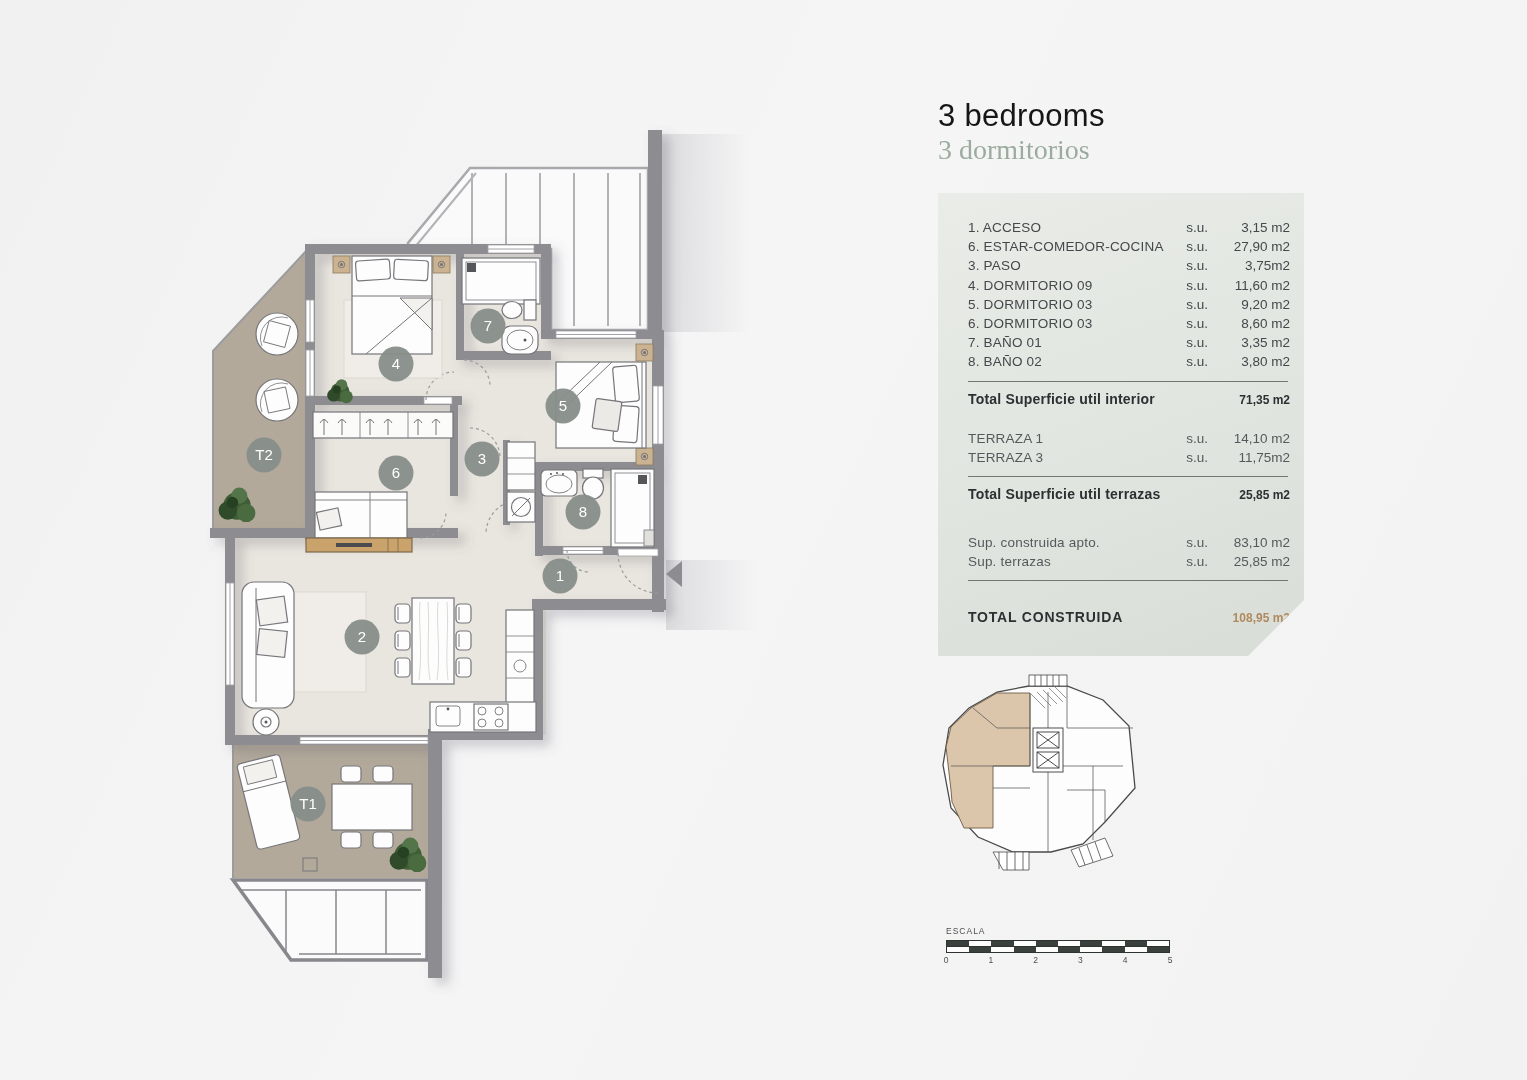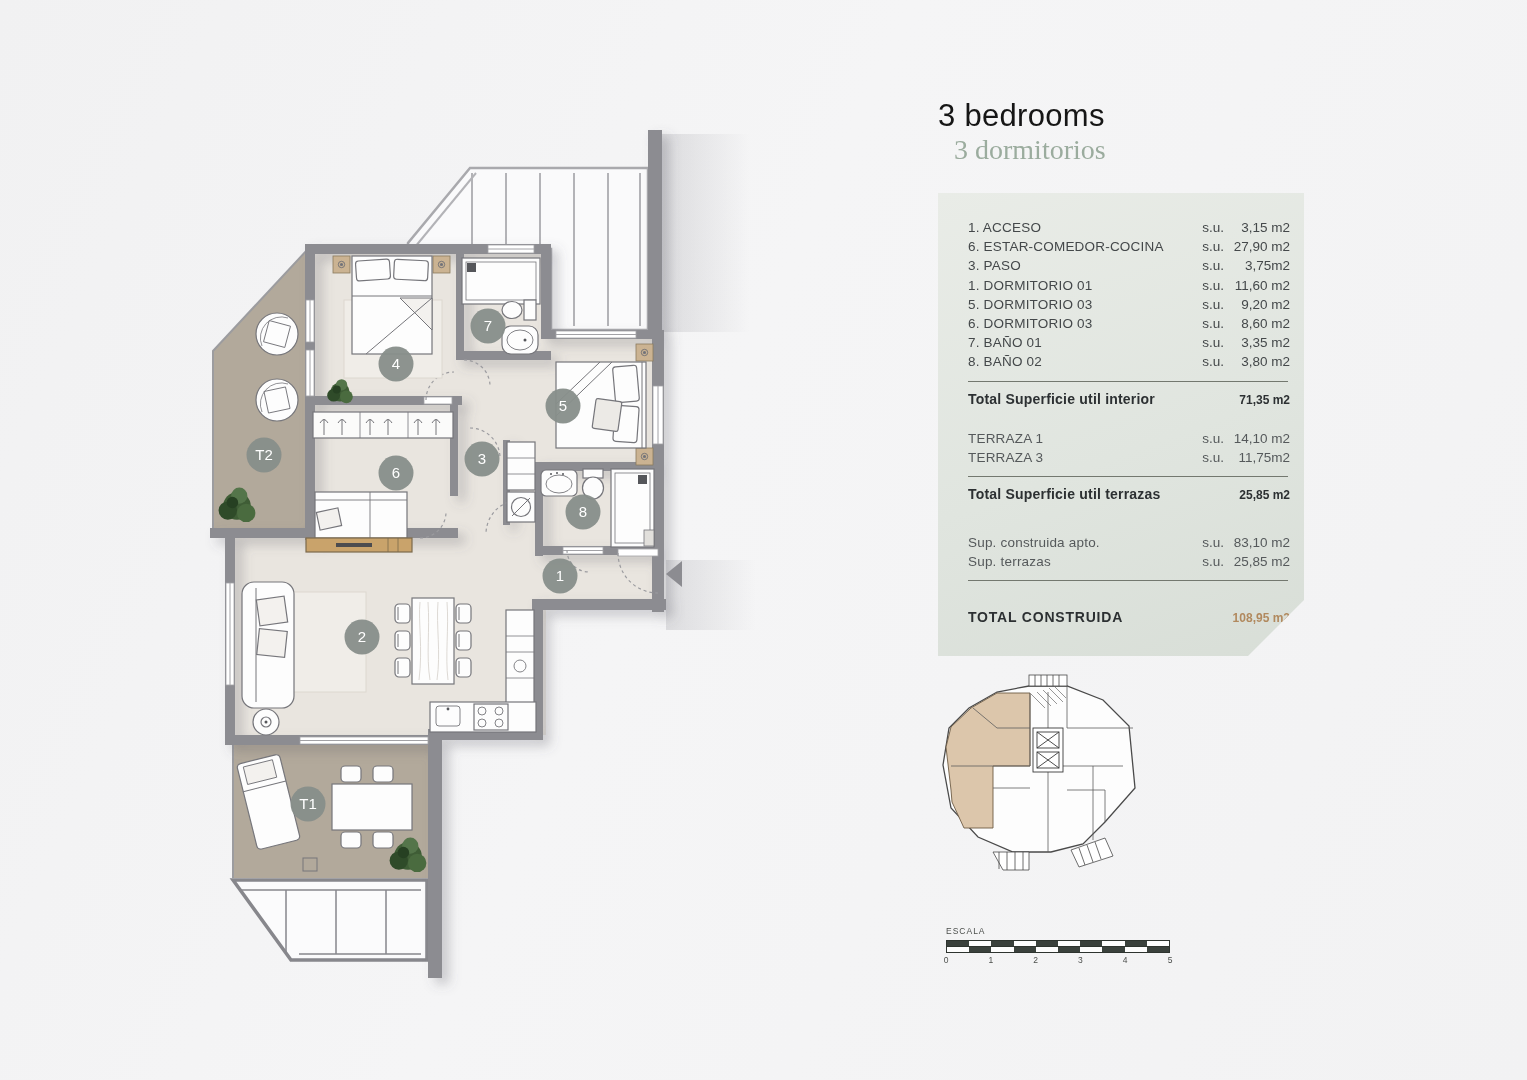--- a/index.html
+++ b/index.html
@@ -8,31 +8,31 @@
     font-family:"Liberation Sans",sans-serif;
     background:linear-gradient(115deg,#f1f1f2 0%,#f5f5f6 45%,#f2f2f3 100%);
     position:relative;color:#45494b;
   }
   .page{position:absolute;inset:0;}
   svg text{font-family:"Liberation Sans",sans-serif;}
 
   
   .titles{position:absolute;left:938px;top:100px;}
   .title-en{margin:0;font-size:31px;font-weight:500;color:#161616;letter-spacing:.3px;line-height:1.05;}
-  .title-es{margin:2px 0 0 16px;font-family:"Liberation Serif",serif;font-weight:400;font-size:28px;color:#9bac9e;line-height:1.05;}
+  .title-es{margin:2px 0 0 0;font-family:"Liberation Serif",serif;font-weight:400;font-size:28px;color:#9bac9e;line-height:1.05;}
 
   .panel{
     position:absolute;left:938px;top:193px;width:366px;height:463px;box-sizing:border-box;
     background:linear-gradient(160deg,#e9ece7 0%,#e0e5df 55%,#d8ded7 100%);
     clip-path:polygon(0 0,100% 0,100% calc(100% - 56px),calc(100% - 56px) 100%,0 100%);
     padding:25px 14px 16px 30px;
   }
   .row{display:flex;justify-content:space-between;align-items:baseline;line-height:19.2px;font-size:13.5px;color:#44484a;}
   .row .nm{letter-spacing:.2px;}
-  .val{display:flex;gap:0;}
+  .val{display:flex;gap:16px;}
   .val .su{width:24px;text-align:right;}
   .val .area{width:66px;text-align:right;}
   .divider{border:0;border-top:1px solid #73786f;margin:9px 2px 0 0;}
   .total-row{display:flex;justify-content:space-between;align-items:baseline;margin-top:9px;}
   .total-row .tlabel{font-size:14px;font-weight:700;color:#2c3032;letter-spacing:.2px;}
   .total-row .tval{font-size:12px;font-weight:700;color:#2c3032;}
   .gap22{height:22px;}
   .gap30{height:31px;}
   .muted .nm,.muted .val{color:#55595b;}
   .grand .tlabel{letter-spacing:.8px;}
@@ -389,21 +389,21 @@
         </span>
     </div>
     <div class="row">
       <span class="nm">3. PASO</span>
       <span class="val">
           <span class="su">s.u.</span>
           <span class="area">3,75m2</span>
         </span>
     </div>
     <div class="row">
-      <span class="nm">1. DORMITORIO 01</span>
+      <span class="nm">4. DORMITORIO 09</span>
       <span class="val">
           <span class="su">s.u.</span>
           <span class="area">11,60 m2</span>
         </span>
     </div>
     <div class="row">
       <span class="nm">5. DORMITORIO 03</span>
       <span class="val">
           <span class="su">s.u.</span>
           <span class="area">9,20 m2</span>

